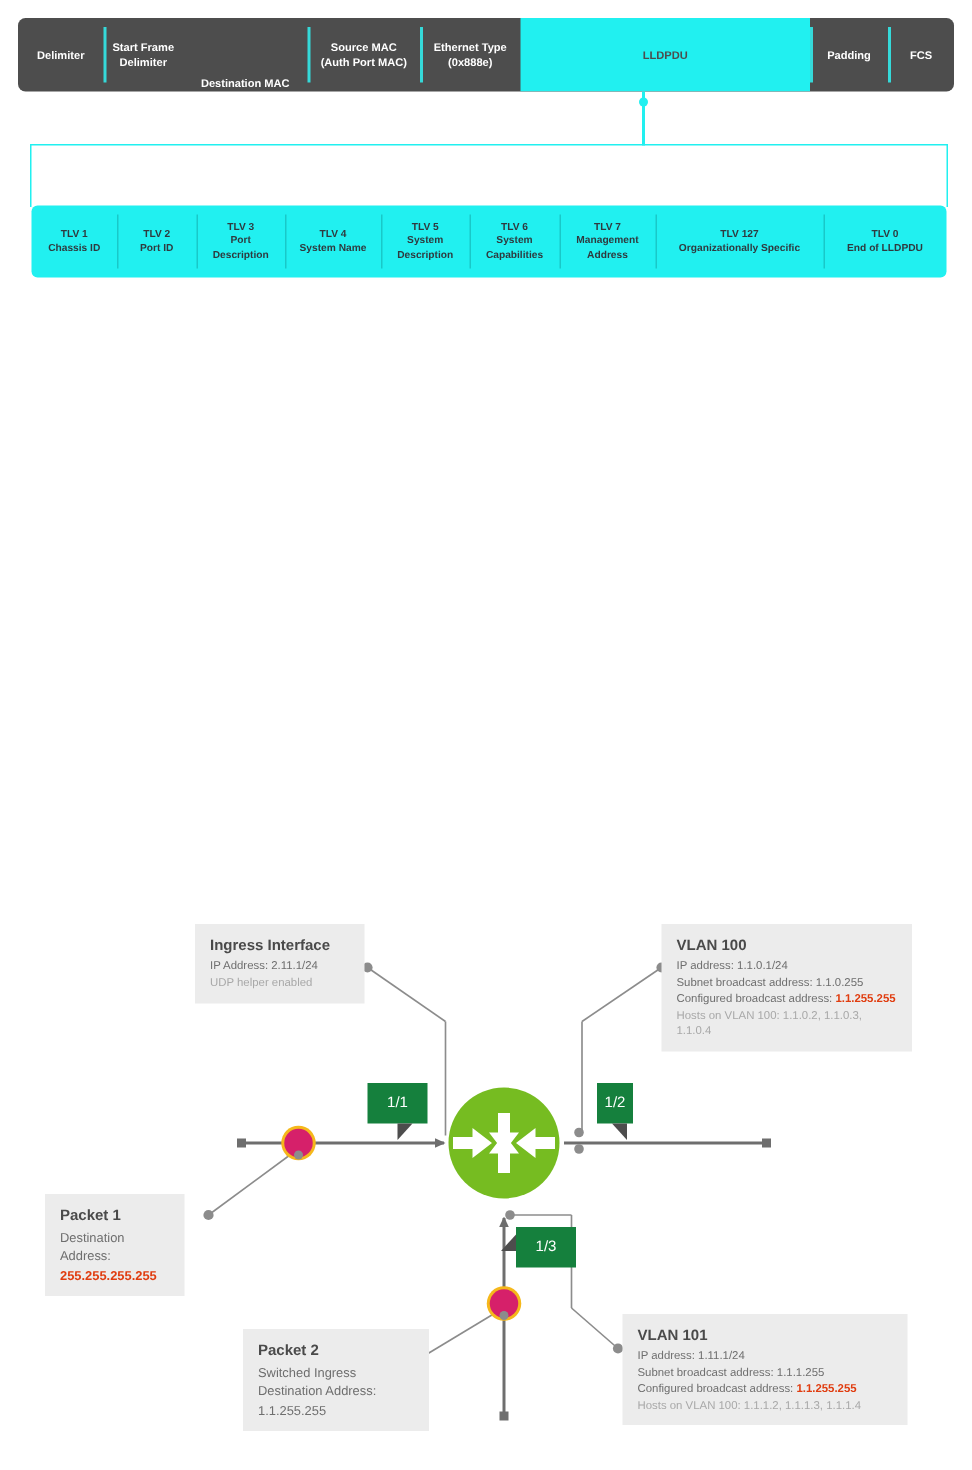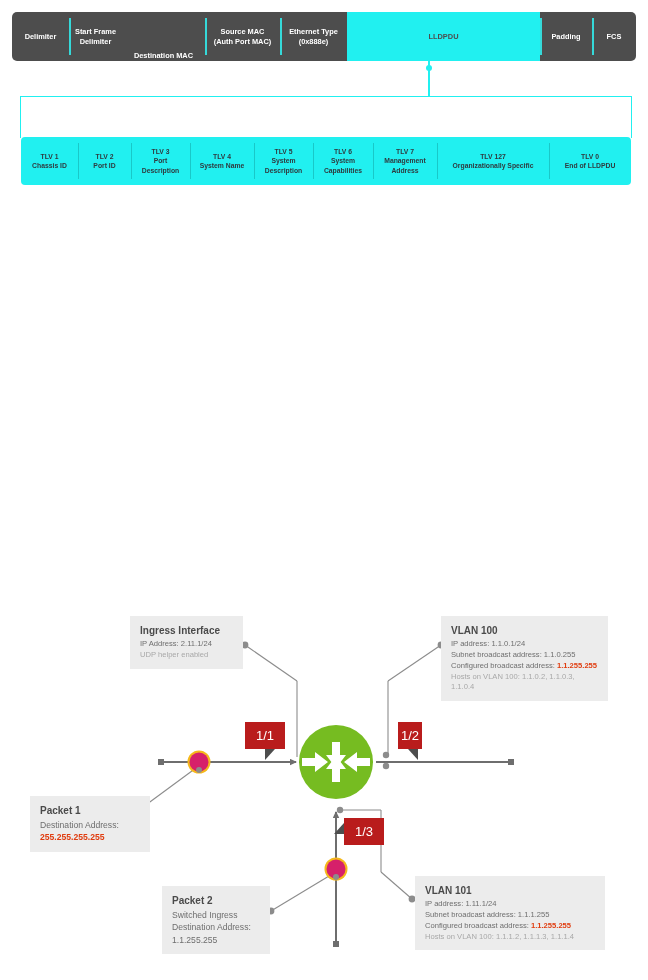--- a/index.html
+++ b/index.html
@@ -103,23 +103,23 @@
     margin-bottom: 1px;
   }
   .callout .c-line { font-size: 7.6px; color: #6e6e6e; }
   .callout .c-line.dim { color: #a8a8a8; }
   .callout .c-red { color: #e03c0f; font-weight: bold; }
   .callout .c-big-red { font-size: 8.6px; color: #e03c0f; font-weight: bold; }
   .callout .c-line.pkt { font-size: 8.6px; color: #6e6e6e; }
 
   .port-label {
     position: absolute;
-    background: #b91c1c;
+    background: #15803d;
     color: #ffffff;
-    font-size: 13px;
+    font-size: 10px;
     display: flex; align-items: center; justify-content: center;
   }
   .port-tail {
     position: absolute;
     width: 0; height: 0;
   }
 </style>
 </head>
 <body>
 
@@ -309,27 +309,27 @@
   </div>
 
   <div class="callout" style="left:415px; top:876px; width:190px;">
     <div class="c-title">VLAN 101</div>
     <div class="c-line">IP address: 1.11.1/24</div>
     <div class="c-line">Subnet broadcast address: 1.1.1.255</div>
     <div class="c-line"><span>Configured broadcast address: </span><span class="c-red">1.1.255.255</span></div>
     <div class="c-line dim">Hosts on VLAN 100: 1.1.1.2, 1.1.1.3, 1.1.1.4</div>
   </div>
 
-  <div class="callout" style="left:30px; top:796px; width:120px;">
+  <div class="callout" style="left:30px; top:796px; width:93px;">
     <div class="c-title">Packet 1</div>
     <div class="c-line pkt">Destination Address:</div>
     <div class="c-big-red">255.255.255.255</div>
   </div>
 
-  <div class="callout" style="left:162px; top:886px; width:108px;">
+  <div class="callout" style="left:162px; top:886px; width:124px;">
     <div class="c-title">Packet 2</div>
     <div class="c-line pkt">Switched Ingress</div>
     <div class="c-line pkt">Destination Address:</div>
     <div class="c-line pkt">1.1.255.255</div>
   </div>
 
   <div class="port-label" style="left:245px; top:722px; width:40px; height:27px;">
     <span>1/1</span>
   </div>
   <div class="port-tail" style="left:265px; top:749px; border-left:10px solid #4d4d4d; border-bottom:11px solid transparent;"></div>

